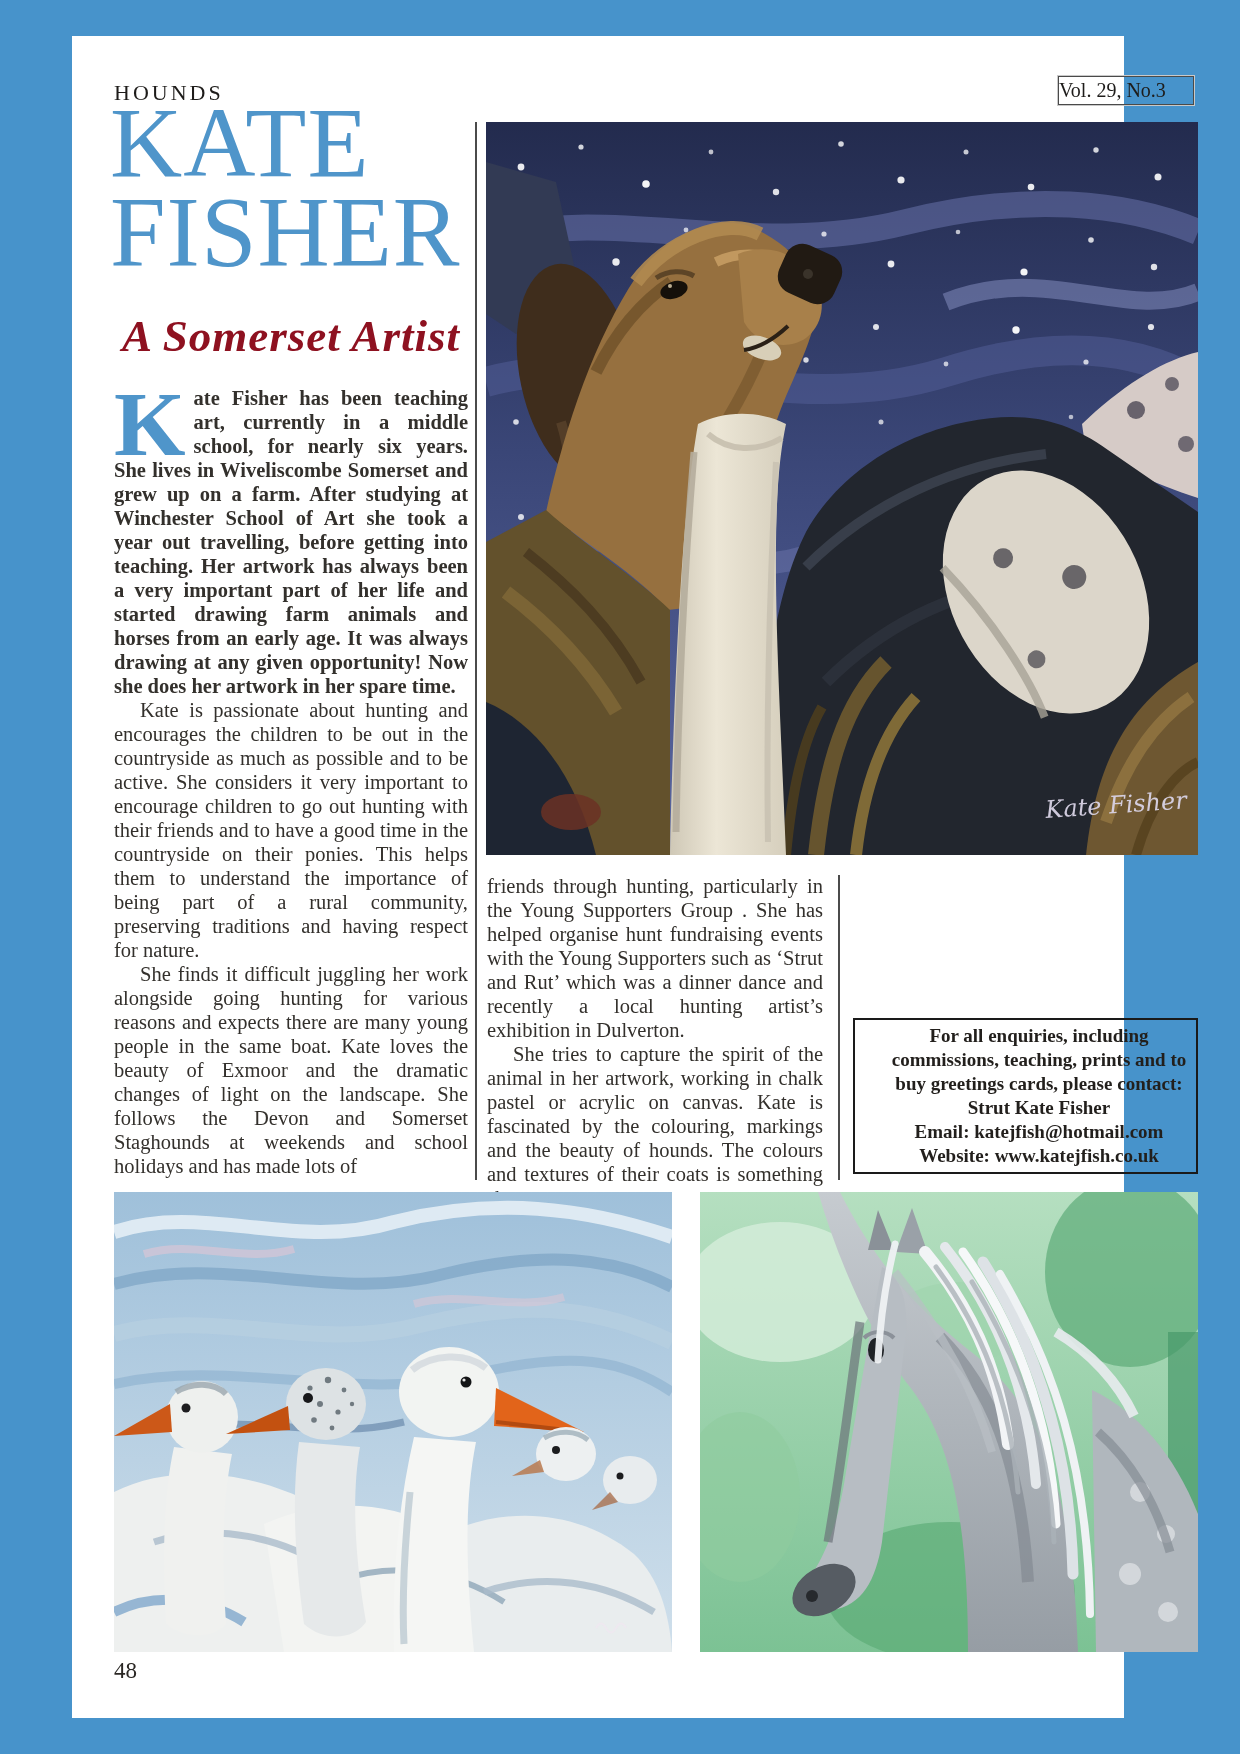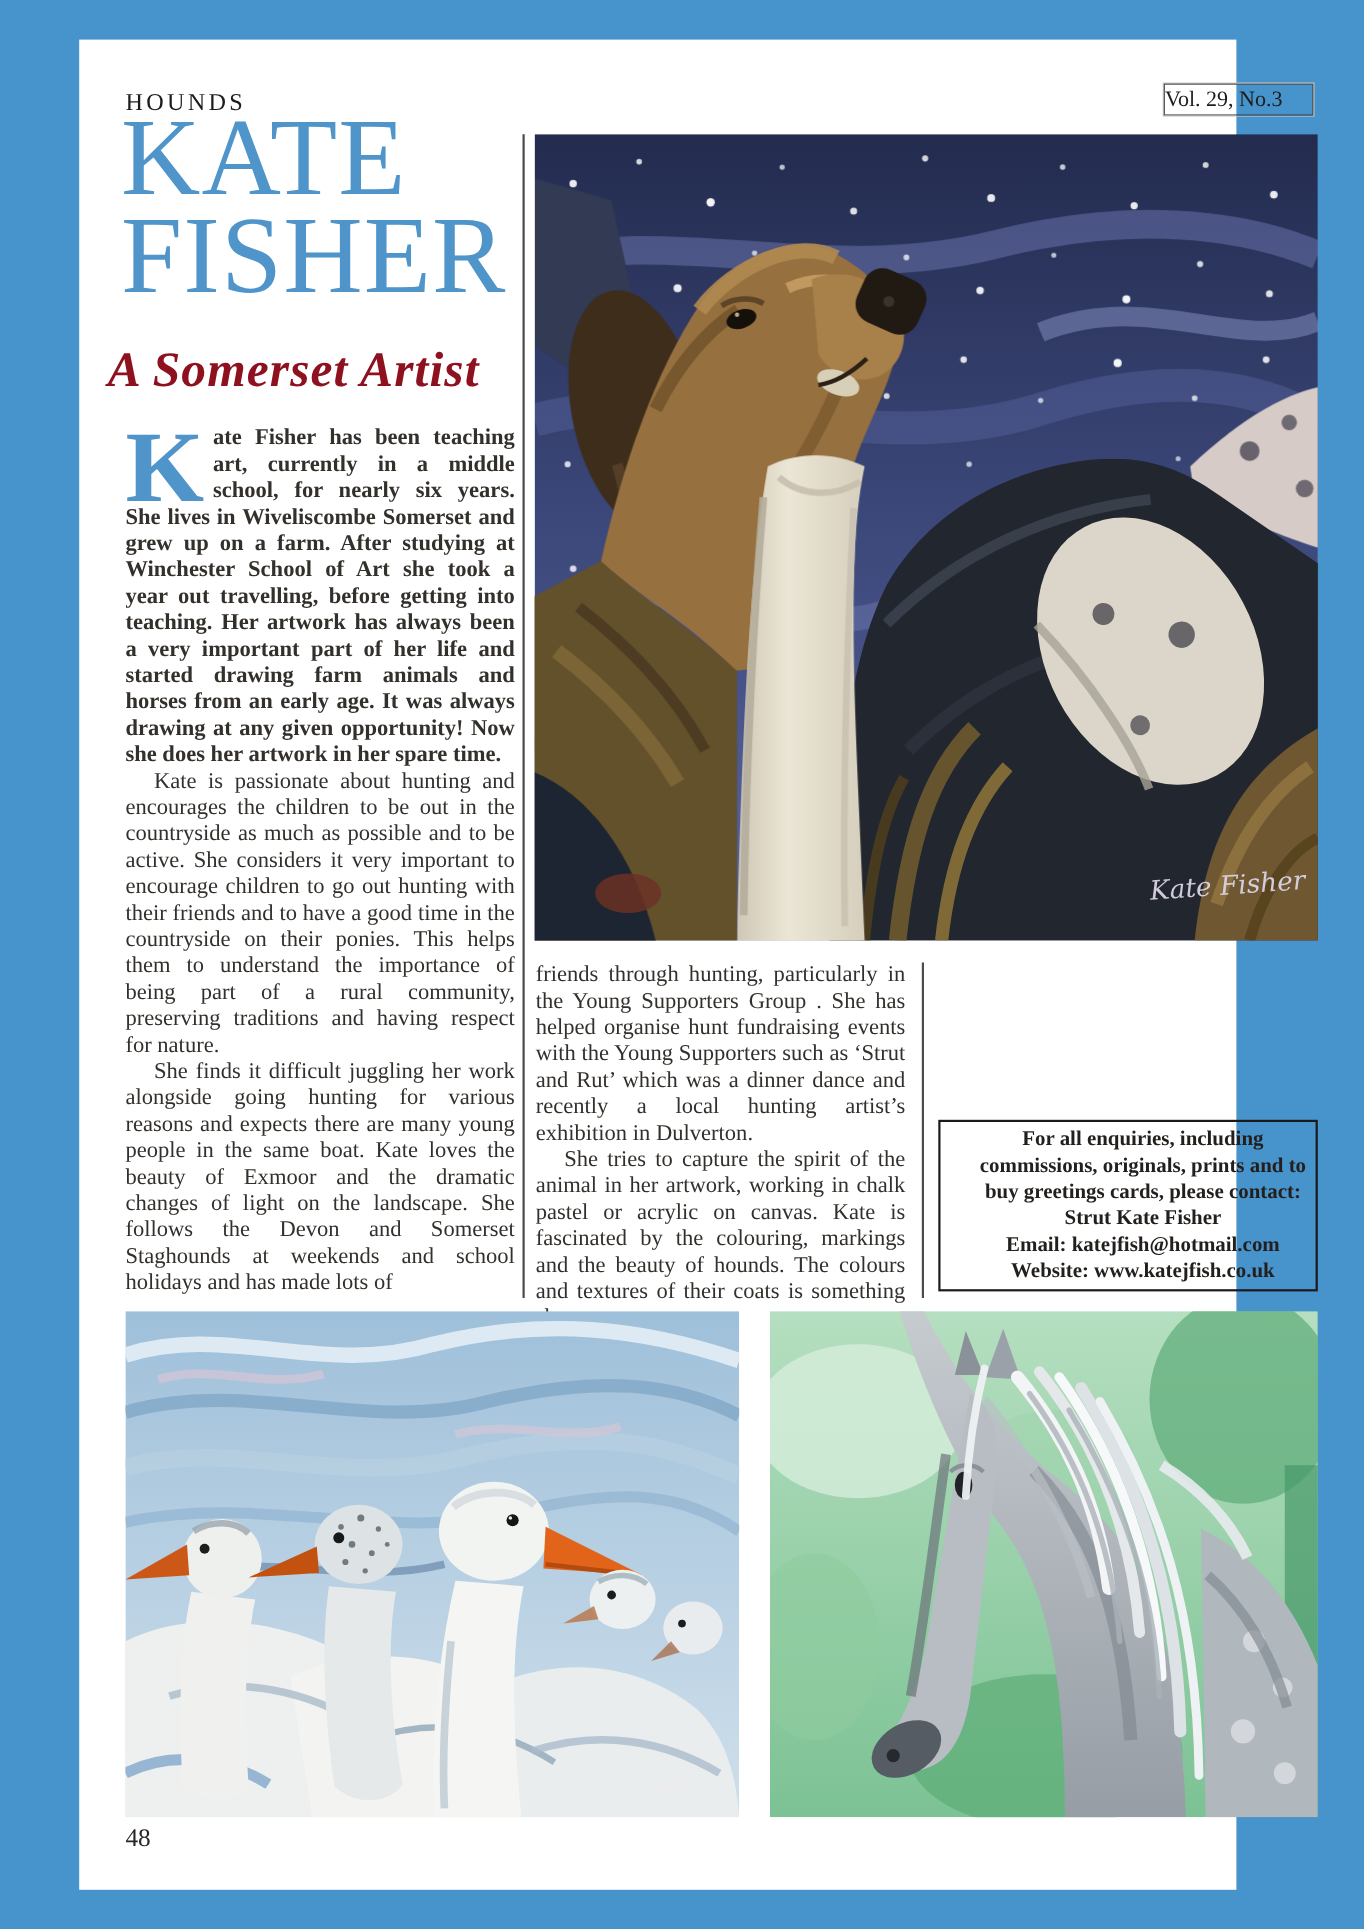--- a/index.html
+++ b/index.html
@@ -6,21 +6,21 @@
   body{width:1240px;height:1754px;overflow:hidden;font-family:"Liberation Serif", serif;}
   .frame{position:relative;width:1240px;height:1754px;background:#4793cb;}
   .inner{position:absolute;left:36px;top:36px;width:1052px;height:1682px;background:#ffffff;margin-left:36px;}
   .abs{position:absolute;}
 
   .section-title{left:42px;top:44px;font-size:22px;letter-spacing:3px;color:#1e1c1a;}
   .volbox{left:986px;top:40px;width:134px;height:27px;border:1px solid #4a4a4a;box-shadow:0 0 0 1px #c9c9c9;
           font-size:20px;color:#1e1c1a;text-align:left;line-height:26px;}
 
   .title{left:38px;top:62px;font-size:100px;line-height:89px;color:#4f95ca;letter-spacing:1px;}
-  .subtitle{left:26px;top:274px;font-size:45px;font-style:italic;font-weight:700;color:#8e1120;letter-spacing:1px;}
+  .subtitle{left:50px;top:274px;font-size:45px;font-style:italic;font-weight:700;color:#8e1120;letter-spacing:1px;}
 
   .bodycol{font-size:20.5px;line-height:24px;color:#33302c;text-align:justify;}
   .bodycol p{margin:0;}
   .bodycol p.ind{text-indent:26px;}
   .col1{left:42px;top:350px;width:354px;}
   .col2{left:415px;top:838px;width:336px;}
   .col3{left:781px;top:838px;width:345px;}
   .lead{font-weight:700;}
   .dropcap{float:left;font-size:92px;line-height:64px;padding:6px 8px 0 0;color:#4f95ca;}
 
@@ -198,21 +198,21 @@
     </svg>
 
     <div class="abs bodycol col2">
       <p>friends through hunting, particularly in the Young Supporters Group . She has helped organise hunt fundraising events with the Young Supporters such as ‘Strut and Rut’ which was a dinner dance and recently a local hunting artist’s exhibition in Dulverton.</p>
       <p class="ind">She tries to capture the spirit of the animal in her artwork, working in chalk pastel or acrylic on canvas. Kate is fascinated by the colouring, markings and the beauty of hounds. The colours and textures of their coats is something she</p>
     </div>
 
 
     <div class="abs contactbox">
       <div>For all enquiries, including</div>
-      <div>commissions, originals, prints and to</div>
+      <div>commissions, teaching, prints and to</div>
       <div>buy greetings cards, please contact:</div>
       <div>Strut Kate Fisher</div>
       <div>Email: katejfish@hotmail.com</div>
       <div>Website: www.katejfish.co.uk</div>
     </div>
 
     <svg class="abs painting geese" width="558" height="460" viewBox="0 0 558 460">
       <defs>
         <linearGradient id="water" x1="0" y1="0" x2="0" y2="1">
           <stop offset="0" stop-color="#9fc0da"></stop>

